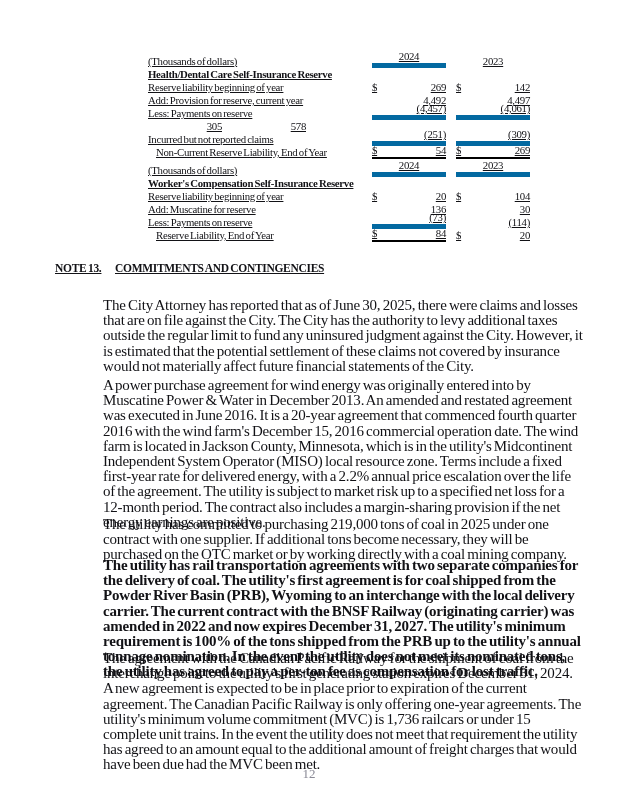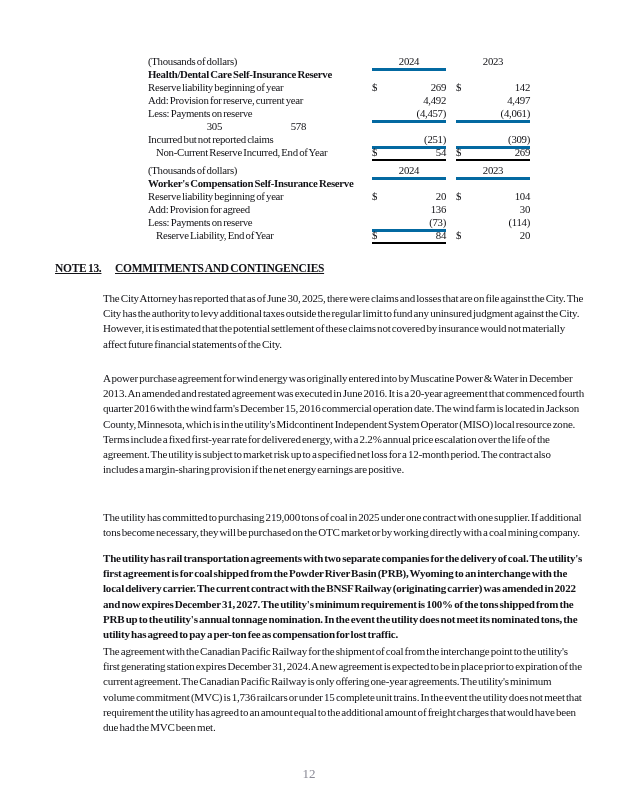--- a/index.html
+++ b/index.html
@@ -14,50 +14,51 @@
   }
 
   
   .ftable {
     position:absolute; left:148px; width:382px;
     font-size:10.8px; line-height:13px;
     letter-spacing:-0.3px; word-spacing:-1px;
   }
   .t1 { top:55px; }
   .t2 { top:164px; }
-  .trow { display:flex; align-items:flex-start; height:13px; }
+  .trow { display:flex; align-items:flex-end; height:13px;text-decoration:underline; }
   .tlabel { flex:1; white-space:nowrap; overflow:hidden; }
   .tlabel.ind { padding-left:8px; }
   .tval {
     width:74px; display:flex; justify-content:space-between;
     align-items:baseline;
   }
   .colgap { width:10px; }
   .yr { display:block; text-align:center; }
-  .bb  { border-bottom:3px solid #0369a1; }
+  .bb  { border-bottom:5px solid #0369a1; }
   .bb2 { border-bottom:2.5px solid #000; }
   .bold { font-weight:bold; }
   .n { text-align:right; }
 
   
   .note-heading {
     position:absolute; left:55px; top:262px;
     font-weight:bold; font-size:11.5px;
     letter-spacing:-0.3px; word-spacing:-1px;
     display:flex;
     text-decoration:underline;
   }
   .note-heading .hnum { width:60px; }
 
   
   .body {
     position:absolute; left:103px; width:481px;
-    font-size:11px; line-height:15.2px;
+    font-size:15px; line-height:15.2px;
     letter-spacing:-0.2px; word-spacing:-1.3px;
     text-align:left;
+    margin-top:7px;
   }
   .para1 { top:291px; }
   .para2 { top:371px; }
   .para3 { top:510px; }
   .para4 { top:551px;font-weight:bold; }
   .para5 { top:644px; }
 
   
   .pgnum {
     position:absolute; left:0; top:766px; width:618px;
@@ -132,21 +133,21 @@
           <span class="d"></span>
           <span class="n">(251)</span>
         </div>
       <div class="colgap"></div>
       <div class="tval bb">
           <span class="d"></span>
           <span class="n">(309)</span>
         </div>
     </div>
     <div class="trow">
-      <div class="tlabel ind">Non-Current Reserve Incurred, End of Year</div>
+      <div class="tlabel ind">Non-Current Reserve Liability, End of Year</div>
       <div class="tval bb2">
           <span class="d">$</span>
           <span class="n">54</span>
         </div>
       <div class="colgap"></div>
       <div class="tval bb2">
           <span class="d">$</span>
           <span class="n">269</span>
         </div>
     </div>
@@ -168,21 +169,21 @@
           <span class="d">$</span>
           <span class="n">20</span>
         </div>
       <div class="colgap"></div>
       <div class="tval">
           <span class="d">$</span>
           <span class="n">104</span>
         </div>
     </div>
     <div class="trow">
-      <div class="tlabel">Add: Provision for agreed</div>
+      <div class="tlabel">Add: Muscatine for reserve</div>
       <div class="tval">
           <span class="d"></span>
           <span class="n">136</span>
         </div>
       <div class="colgap"></div>
       <div class="tval">
           <span class="d"></span>
           <span class="n">30</span>
         </div>
     </div>

